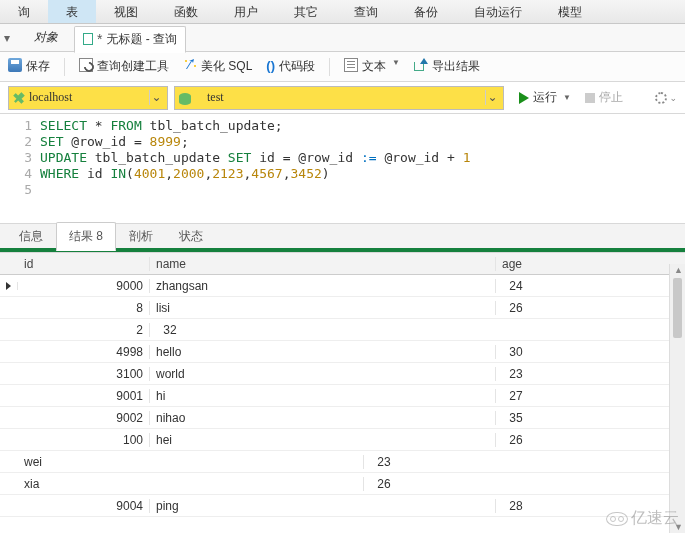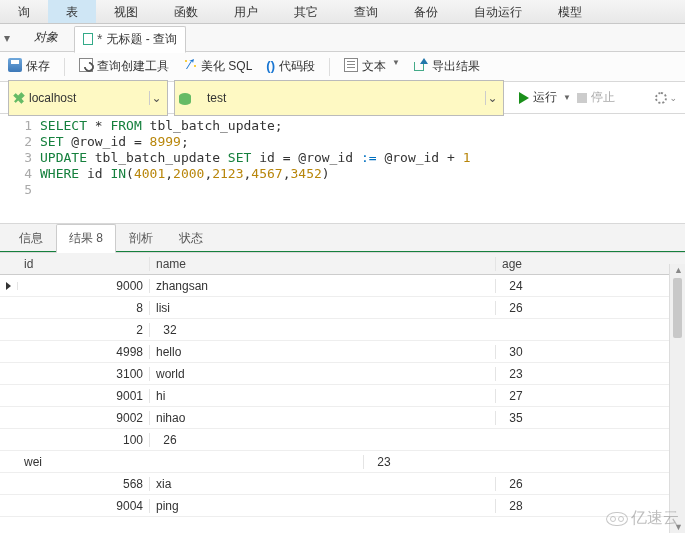--- a/index.html
+++ b/index.html
@@ -29,42 +29,42 @@
 .ico-text { background:#fff; border:1px solid #888; position:relative;}
 .ico-text::before{content:"";position:absolute;top:2px;left:2px;right:2px;height:1px;background:#888;box-shadow:0 3px 0 #888,0 6px 0 #888;}
 .ico-export { position:relative;width:14px;height:14px;}
 .ico-export::before{content:"";position:absolute;left:0;top:4px;width:8px;height:8px;border:1px solid #4a8;border-top:none;}
 .ico-export::after{content:"";position:absolute;right:0;top:0;width:0;height:0;border-left:4px solid transparent;border-right:4px solid transparent;border-bottom:6px solid #27a;}
 .dropdown-caret{font-size:8px;color:#666;margin-left:2px;}
 .tsep { width: 1px; height: 18px; background: #ddd; }
 
 
 .conn-row { display: flex; align-items: center; height: 32px; padding: 4px 8px; gap: 6px; border-bottom: 1px solid #d8d8d8; }
-.sel { display:flex; align-items:center; gap:4px; background:#fef9c3; border:1px solid #bbb; height:36px; padding:0 4px; }
+.sel { display:flex; align-items:center; gap:4px; background:#fde047; border:1px solid #bbb; height:24px; padding:0 4px;font-family:Liberation Serif, serif; }
 .sel.conn { width: 160px; }
 .sel.db { width: 330px; gap: 16px; }
 .sel .caret { margin-left:auto; width:14px; text-align:center; color:#555; border-left:1px solid #ccc;}
 .plug-icon{width:12px;height:12px;display:inline-block;background:#6b6;clip-path:polygon(30% 0,70% 0,70% 40%,100% 40%,100% 70%,60% 70%,60% 100%,40% 100%,40% 70%,0 70%,0 40%,30% 40%);transform:rotate(45deg);}
 .db-icon{width:12px;height:10px;background:#6b6;border-radius:6px/3px;position:relative;}
 .db-icon::after{content:"";position:absolute;left:0;top:3px;width:12px;height:9px;background:#6b6;border-radius:0 0 6px 6px/0 0 3px 3px;}
 .run-btn { display:flex; align-items:center; gap:4px; cursor:pointer;padding-left:9px; }
 .play{width:0;height:0;border-top:6px solid transparent;border-bottom:6px solid transparent;border-left:10px solid #1a8f1a;}
-.stop-btn{display:flex;align-items:center;gap:4px;color:#aaa;}
+.stop-btn{display:flex;align-items:center;gap:4px;color:#aaa;margin-left:8px;}
 .stop-sq{width:10px;height:10px;background:#ccc;}
 .gear-r{margin-left:auto;display:flex;align-items:center;gap:2px;}
 .gear-ico{width:12px;height:12px;border:2px dotted #888;border-radius:50%;}
 
 
 .editor { display:flex; height:110px; font-family:Consolas,monospace; font-size:13px; background:#fff; border-bottom:1px solid #d8d8d8;}
 .gutter { width:40px; text-align:right; color:#aaa; padding:4px 8px 0 0; line-height:16px;}
 .code { padding-top:4px; line-height:16px; }
 .kw{color:#15803d;} .num{color:#b8860b;} .op{color:#0070c0;}
 
 
-.bottom-tabs{display:flex;height:28px;background:#f3f3f3;border-bottom:1px solid #15803d;padding-left:6px;align-items:flex-start;}
+.bottom-tabs{display:flex;height:28px;background:#f3f3f3;border-bottom:4px solid #15803d;padding-left:6px;align-items:center;}
 .bottom-tabs .tb{padding:5px 12px;color:#555;border:1px solid transparent;cursor:pointer;}
 .bottom-tabs .tb.active{background:#fff;border:1px solid #ccc;border-bottom:1px solid #fff;border-radius:2px 2px 0 0;}
 
 
 .grid{display:flex;flex-direction:column;border-top:1px solid #d8d8d8;}
 .grow{display:flex;height:22px;border-bottom:1px solid #eee;align-items:center;}
 .grow.header{background:#f3f3f3;border-bottom:1px solid #ccc;font-weight:normal;color:#444;}
 .gcell{padding:0 6px;overflow:hidden;white-space:nowrap;}
 .c-ind{width:18px;border-right:1px solid #e4e4e4;display:flex;align-items:center;justify-content:center;}
 .c-id{width:132px;text-align:right;border-right:1px solid #e4e4e4;}
@@ -238,30 +238,30 @@
       </div>
       <div class="grow">
         <div class="gcell c-ind"></div>
         <div class="gcell c-id">9002</div>
         <div class="gcell c-name">nihao</div>
         <div class="gcell c-age">35</div>
       </div>
       <div class="grow">
         <div class="gcell c-ind"></div>
         <div class="gcell c-id">100</div>
+        <div class="gcell c-name">hei</div>
         <div class="gcell c-age">26</div>
       </div>
       <div class="grow">
         <div class="gcell c-ind"></div>
         <div class="gcell c-name">wei</div>
         <div class="gcell c-age">23</div>
       </div>
       <div class="grow">
         <div class="gcell c-ind"></div>
-        <div class="gcell c-id">568</div>
         <div class="gcell c-name">xia</div>
         <div class="gcell c-age">26</div>
       </div>
       <div class="grow">
         <div class="gcell c-ind"></div>
         <div class="gcell c-id">9004</div>
         <div class="gcell c-name">ping</div>
         <div class="gcell c-age">28</div>
       </div>
     </div>

